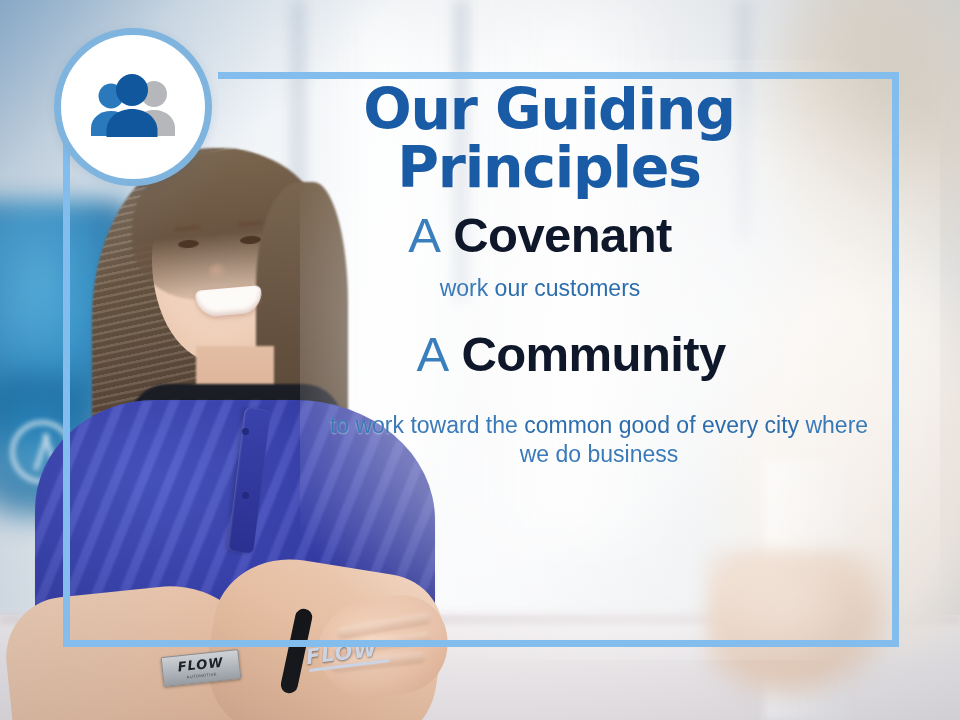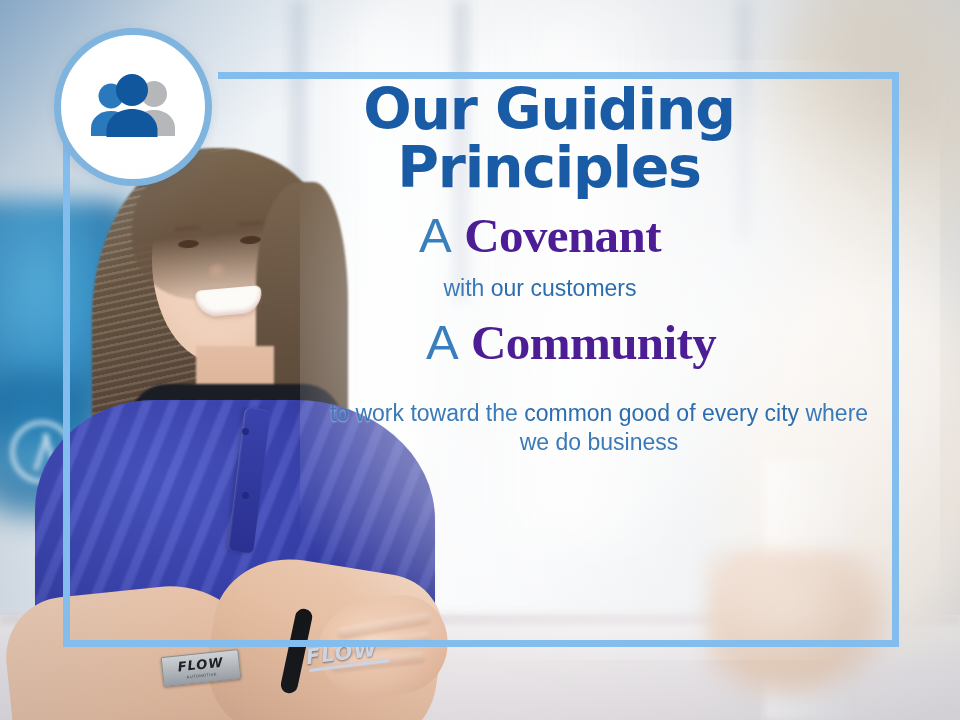--- a/index.html
+++ b/index.html
@@ -356,37 +356,37 @@
 
   .p-title {
     font-family: "Liberation Sans", sans-serif;
     font-size: 49px;
     line-height: 1.06;
     color: #2a74b8;
     letter-spacing: -.6px;
     text-shadow: 0 1px 2px rgba(255,255,255,.5);
   }
   .p-title .art { font-weight: 300; color: #3a7fbd; }
-  .p-title .word { font-weight: bold; color: #4c1d95; font-family: Liberation Serif, serif; }
+  .p-title .word { font-weight: bold; color: #0f172a; }
 
   .p-sub {
     font-family: "Liberation Sans", sans-serif;
     font-size: 23px;
     line-height: 1.25;
     color: #3a7ab8;
     margin-top: 9px;
     text-shadow: 0 1px 2px rgba(255,255,255,.5);
   }
   .p-sub b { font-weight: normal; color: #2c6ead; }
 
   
   .blk-covenant   { text-align: center; margin-top: 14px; }
   .blk-covenant .p-sub { margin-top: 12px; }
 
-  .blk-community  { text-align: center; margin-top: 14px; padding-left: 62px; }
+  .blk-community  { text-align: center; margin-top: 26px; padding-left: 62px; }
   .blk-community .p-sub { margin-top: 12px; }
 
   .blk-commitment { text-align: center; margin-top: 30px; padding-left: 118px; }
   .blk-commitment .p-sub { margin-top: 12px; text-align: center; }
 </style>
 </head>
 <body>
 
 <div class="stage">
 
@@ -474,21 +474,21 @@
 
   <div class="content">
 
     <div class="headline">Our Guiding Principles</div>
 
     <div class="principle blk-covenant">
       <div class="p-title">
         <span class="art">A</span>
         <span class="word">Covenant</span>
       </div>
-      <div class="p-sub"><span>with </span><b>our customers</b><span></span></div>
+      <div class="p-sub"><span>work </span><b>our customers</b><span></span></div>
     </div>
 
     <div class="principle blk-community">
       <div class="p-title">
         <span class="art">A</span>
         <span class="word">Community</span>
       </div>
     </div>
 
     <div class="principle blk-commitment">

